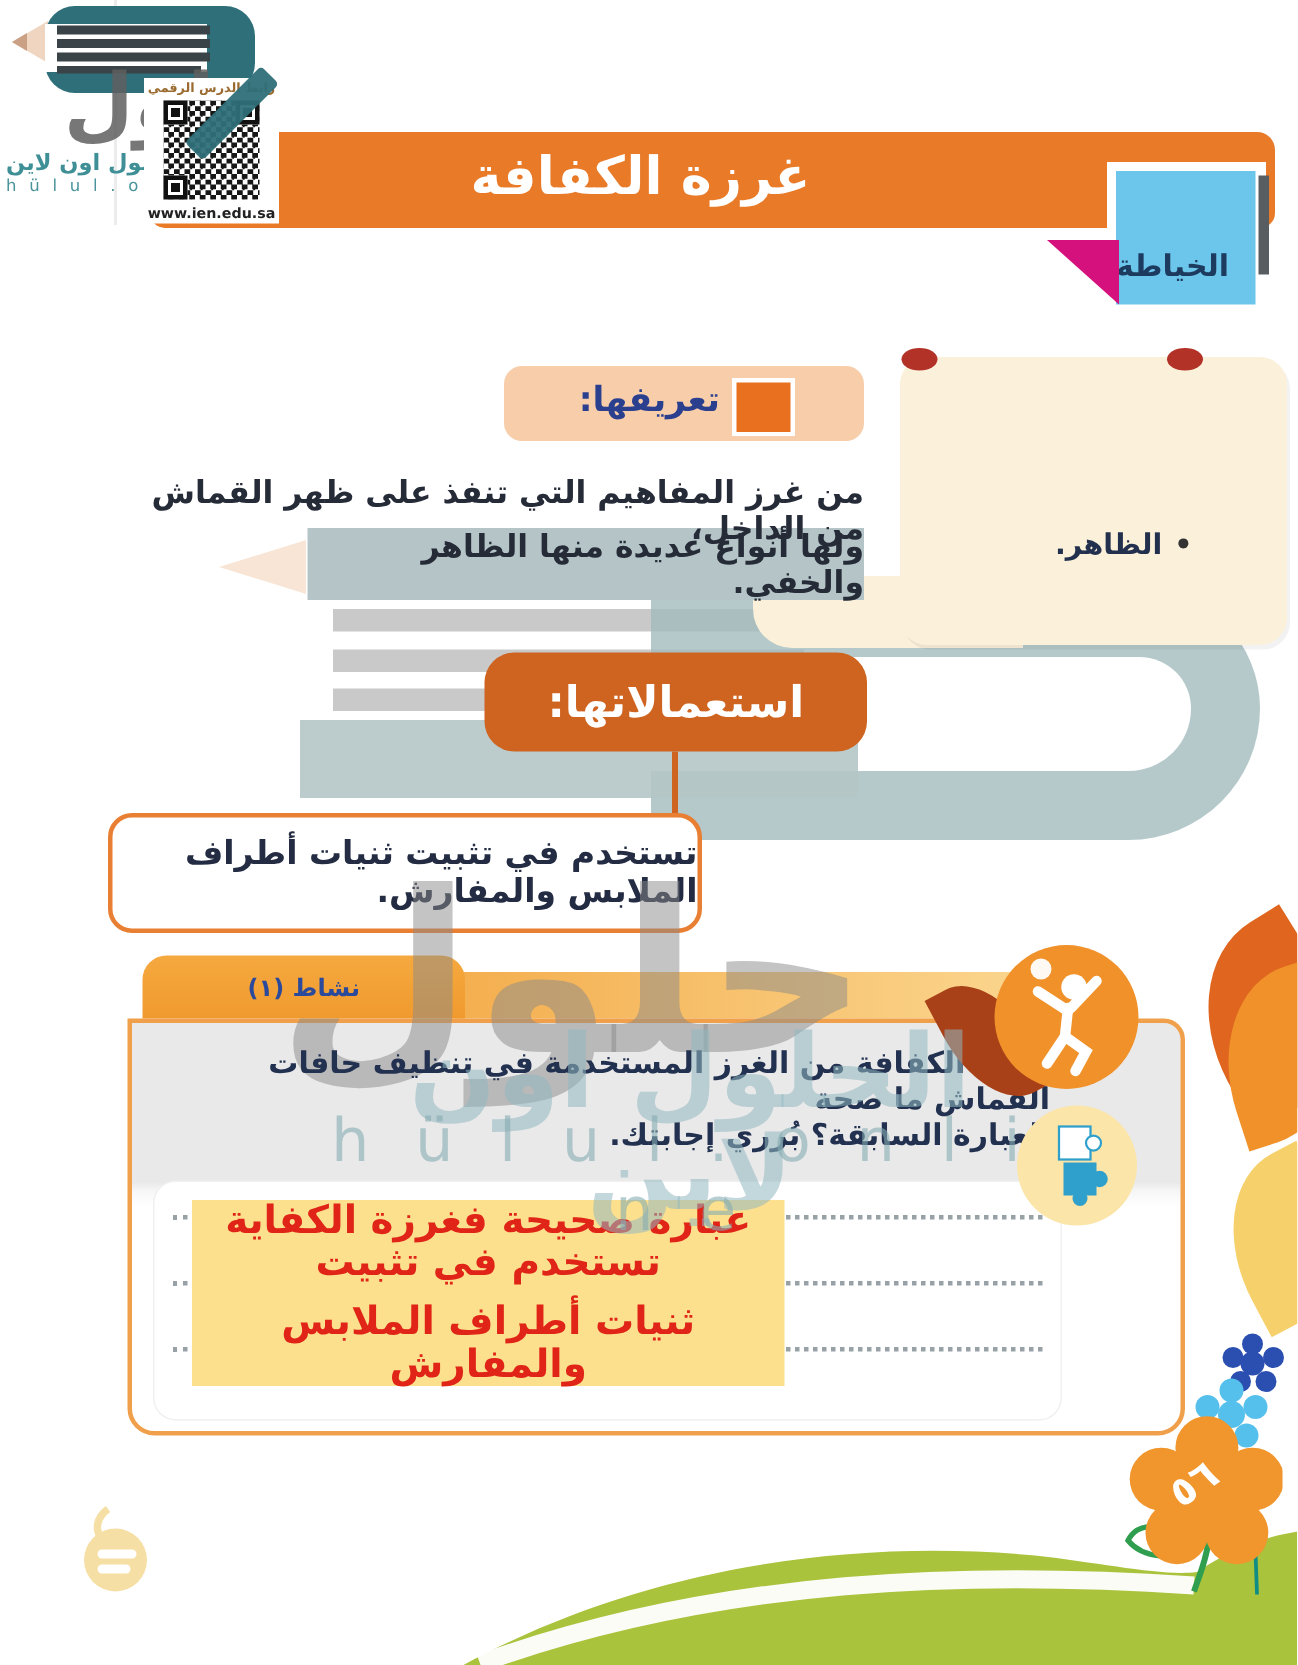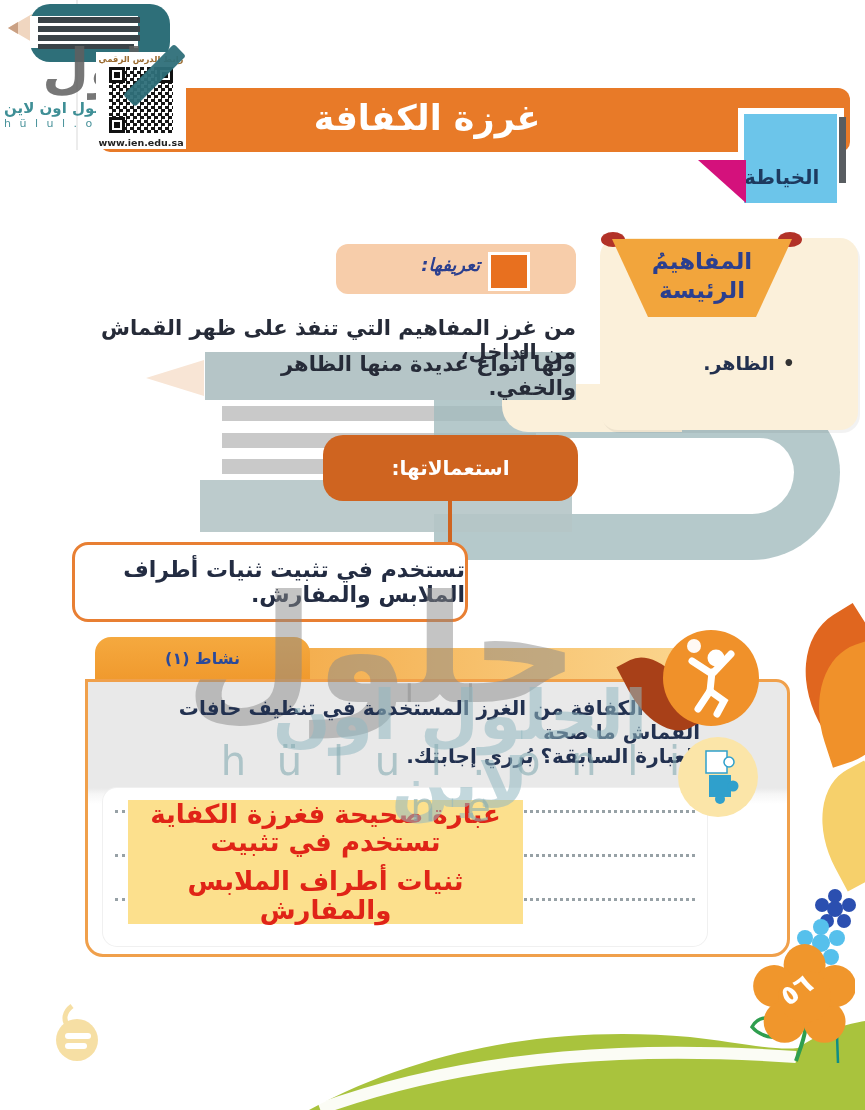--- a/index.html
+++ b/index.html
@@ -52,33 +52,33 @@
           clip-path:polygon(0 5%,100% 5%,80% 100%,20% 100%);z-index:3;
           display:flex;flex-direction:column;align-items:center;justify-content:center;}
   .banner div{font-size:23px;font-weight:bold;color:var(--heading-blue);direction:rtl;line-height:1.25;}
   .concept-item{right:70px;top:352px;width:130px;text-align:right;direction:rtl;z-index:3;
                 font-size:19px;font-weight:600;color:#22304e;}
   .concept-item .dot{color:#333;margin-left:8px;}
   
   .def-bar{left:336px;top:244px;width:240px;height:50px;background:var(--peach);border-radius:12px;z-index:2;}
   .def-square{position:absolute;right:46px;top:8px;width:36px;height:33px;background:var(--square-orange);
               border:3px solid #fff;box-sizing:content-box;}
-  .def-head{position:absolute;right:96px;top:10px;font-size:18px;font-weight:bold;
-            color:var(--heading-blue);direction:rtl;font-style:italic;}
+  .def-head{position:absolute;right:96px;top:10px;font-size:23px;font-weight:bold;
+            color:var(--heading-blue);direction:rtl;}
   .def-line1{left:80px;top:316px;width:496px;text-align:right;direction:rtl;font-size:21px;
              font-weight:600;color:var(--body-text);z-index:3;}
   .def-hl{left:205px;top:352px;width:371px;height:48px;background:var(--highlight-gray);z-index:2;
           display:flex;align-items:center;justify-content:flex-end;box-sizing:border-box;}
   .def-hl span{font-size:21px;font-weight:600;color:var(--body-text);direction:rtl;}
   .pencil{left:146px;top:360px;width:58px;height:36px;background:#f8e5d5;
           clip-path:polygon(100% 0,0 50%,100% 100%);z-index:1;}
   
   .uses-btn{left:323px;top:435px;width:255px;height:66px;background:var(--uses-orange);border-radius:20px;
             z-index:3;display:flex;align-items:center;justify-content:center;}
-  .uses-btn span{color:#fff;font-size:20px;font-weight:bold;direction:rtl;}
+  .uses-btn span{color:#fff;font-size:29px;font-weight:bold;direction:rtl;}
   .uses-line{left:448px;top:501px;width:4px;height:44px;background:var(--uses-orange);z-index:2;}
   .uses-box{left:72px;top:542px;width:396px;height:80px;background:#fff;border:3px solid var(--uses-border);
             border-radius:16px;z-index:3;display:flex;align-items:center;justify-content:center;box-sizing:border-box;}
   .uses-box span{font-size:22px;font-weight:600;color:#232c42;direction:rtl;}
   
   .wm-word{left:185px;top:575px;font-size:150px;font-weight:bold;color:rgba(138,138,138,.5);
            direction:rtl;z-index:4;line-height:1;pointer-events:none;}
   .wm-ov-ar{left:225px;top:682px;width:470px;font-size:68px;font-weight:bold;text-align:center;
             color:rgba(146,184,193,.55);direction:rtl;z-index:6;pointer-events:none;line-height:1;}
   .wm-ov-la{left:195px;top:738px;width:520px;font-size:40px;text-align:center;letter-spacing:9px;
@@ -165,24 +165,20 @@
   <div class="abs wm-bar" style="top:406px;"></div>
   <div class="abs wm-bar" style="top:433px;"></div>
   <div class="abs wm-bar" style="top:459px;"></div>
   <div class="abs wm-ring"></div>
   <div class="abs wm-band"></div>
   <div class="abs cream-foot"></div>
 
   <div class="abs concepts"></div>
   <div class="abs curl" style="left:601px;top:232px;"></div>
   <div class="abs curl" style="left:778px;top:232px;"></div>
-  <div class="abs banner">
-    <div>المفاهيمُ</div>
-    <div>الرئيسة</div>
-  </div>
   <div class="abs concept-item">
     <span class="dot">•</span><span>الظاهر.</span>
   </div>
 
   <div class="abs def-bar">
     <div class="def-square"></div>
     <div class="def-head">تعريفها:</div>
   </div>
   <div class="abs pencil"></div>
   <div class="abs def-line1">من غرز المفاهيم التي تنفذ على ظهر القماش من الداخل،</div>

